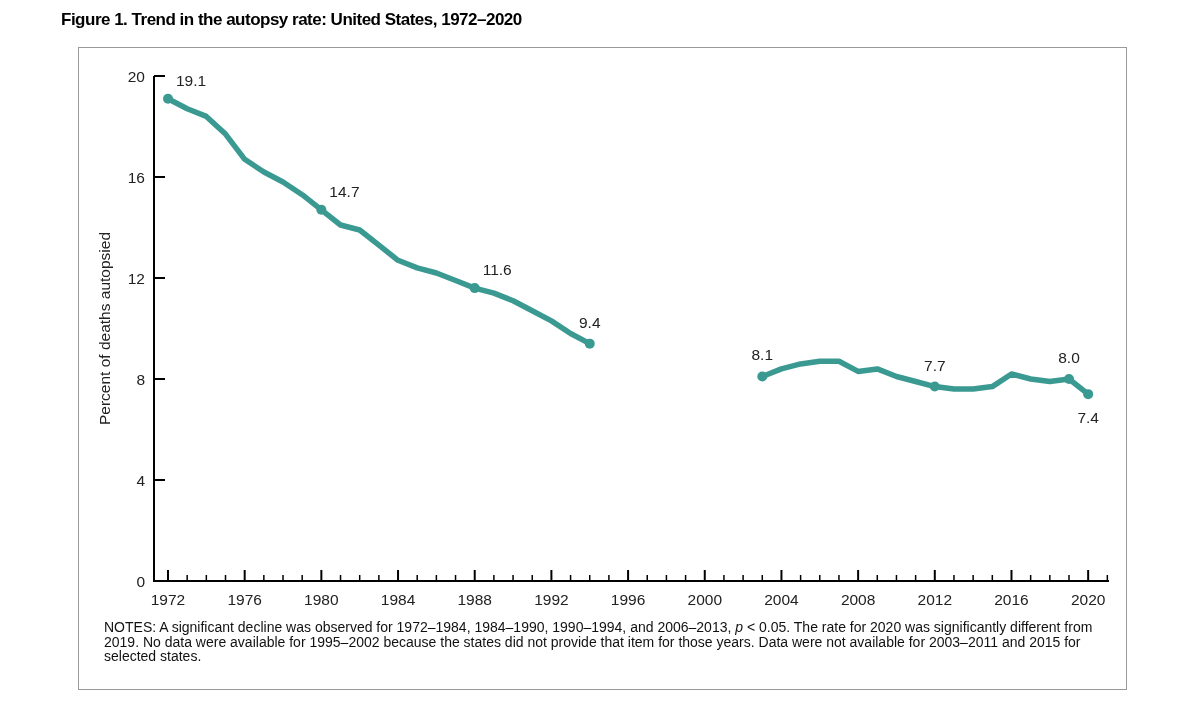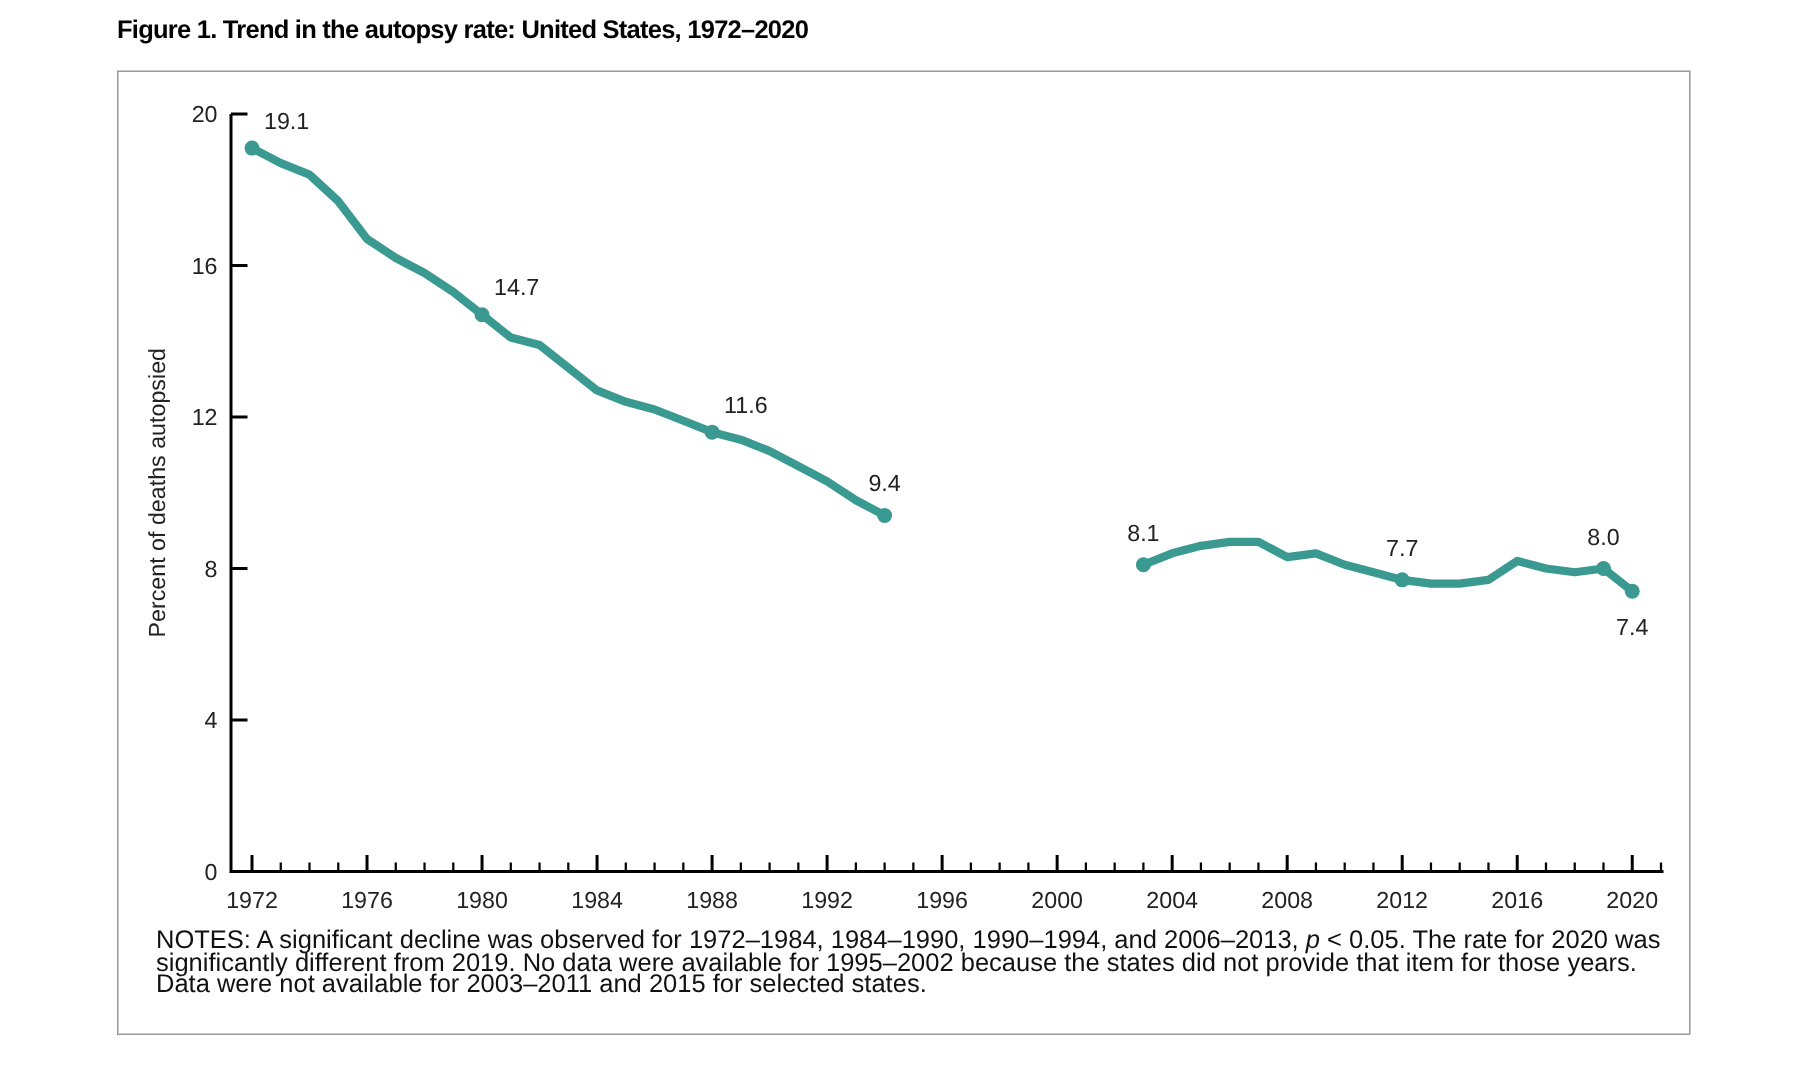--- a/index.html
+++ b/index.html
@@ -2,34 +2,34 @@
 <html><head>
 <meta charset="utf-8">
 <style>
   html, body { margin: 0; padding: 0; background: #ffffff; }
   body {
     width: 1200px; height: 710px; position: relative;
     font-family: "Liberation Sans", sans-serif;
     -webkit-font-smoothing: antialiased;
   }
   .page-title {
-    position: absolute; left: 78px; top: 10px; margin: 0;
+    position: absolute; left: 61px; top: 10px; margin: 0;
     font-size: 17px; font-weight: bold; color: #000;
     letter-spacing: -0.5px;
     font-family: "Liberation Sans", sans-serif;
   }
   .figure-box {
     position: absolute; left: 78px; top: 47px;
     width: 1047px; height: 641px;
     border: 1px solid #999; background: #fff;
   }
   .chart-svg { position: absolute; left: 0; top: 0; }
   .notes {
     position: absolute; left: 25px; top: 572px; width: 1006px;
-    font-size: 17px; line-height: 14.6px; color: #111;
+    font-size: 14px; line-height: 14.6px; color: #111;
   }
   .notes p { margin: 0; }
   .notes .pvar { font-style: italic; }
   svg text {
     font-family: "Liberation Sans", sans-serif;
     fill: #222;
   }
 </style>
 </head>
 <body>

